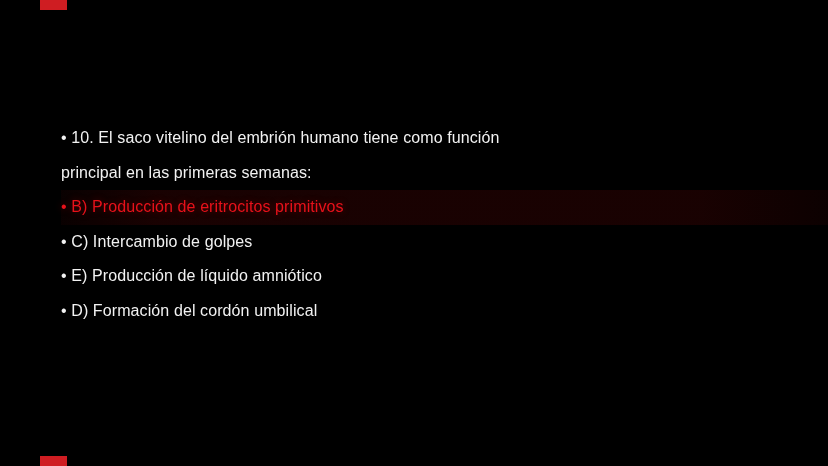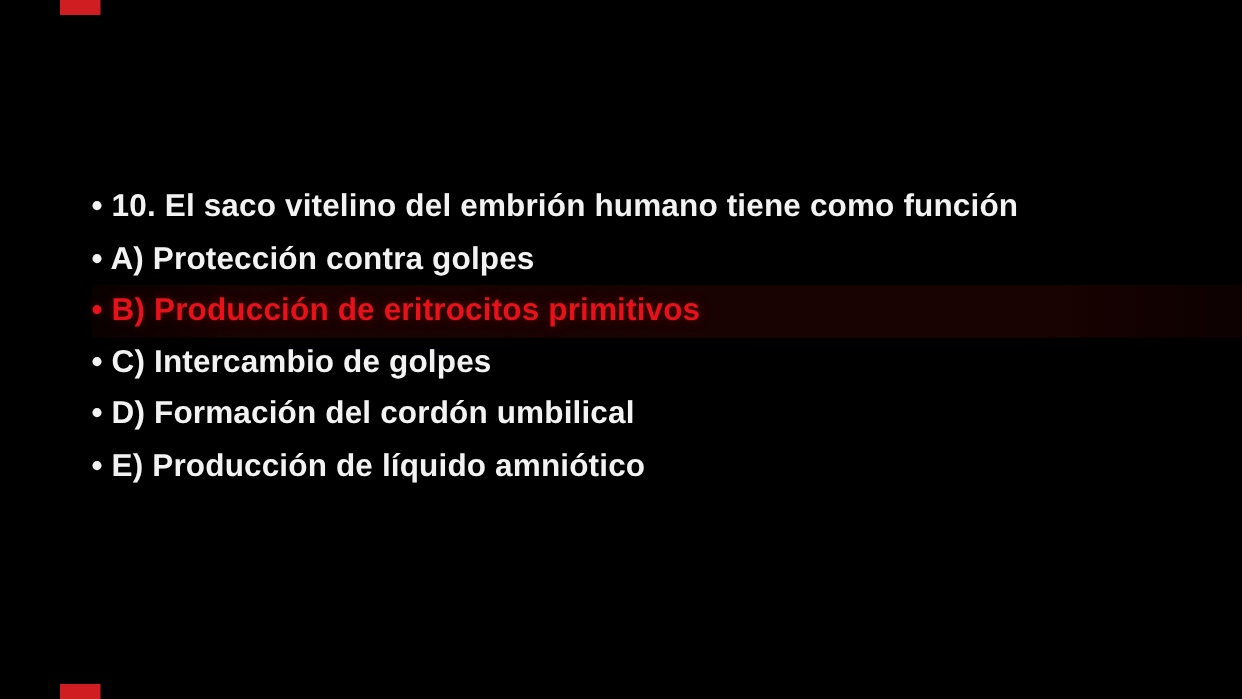--- a/index.html
+++ b/index.html
@@ -26,47 +26,46 @@
   }
   .marker-top { top: 0; }
   .marker-bottom { bottom: 0; }
   .content {
     position: absolute;
     left: 61px;
     top: 121px;
     width: 720px;
   }
   .line {
-    font-size: 21px;
+    font-size: 16px;
     line-height: 34.6px;
     color: var(--text, #f2f2f2);
     white-space: nowrap;
     letter-spacing: 0.1px;
-    font-weight: bold;
   }
   .line.highlight {
     color: var(--accent, #e8111a);
     background: linear-gradient(to right,
       rgba(90, 6, 6, 0.10),
       rgba(90, 6, 6, 0.28) 12%,
       rgba(90, 6, 6, 0.28) 82%,
       rgba(90, 6, 6, 0.12));
     text-shadow: 0 0 7px rgba(214, 16, 22, 0.35);
     margin-right: -61px;
   }
 </style>
 </head>
 <body>
 
 <div class="slide">
   <div class="marker marker-top"></div>
 
   <div class="content">
     <div class="line">• 10. El saco vitelino del embrión humano tiene como función</div>
-    <div class="line">• A) Protección contra golpes</div>
+    <div class="line">principal en las primeras semanas:</div>
     <div class="line highlight">• B) Producción de eritrocitos primitivos</div>
     <div class="line">• C) Intercambio de golpes</div>
+    <div class="line">• E) Producción de líquido amniótico</div>
     <div class="line">• D) Formación del cordón umbilical</div>
-    <div class="line">• E) Producción de líquido amniótico</div>
   </div>
 
   <div class="marker marker-bottom"></div>
 </div>
 
 </body></html>

